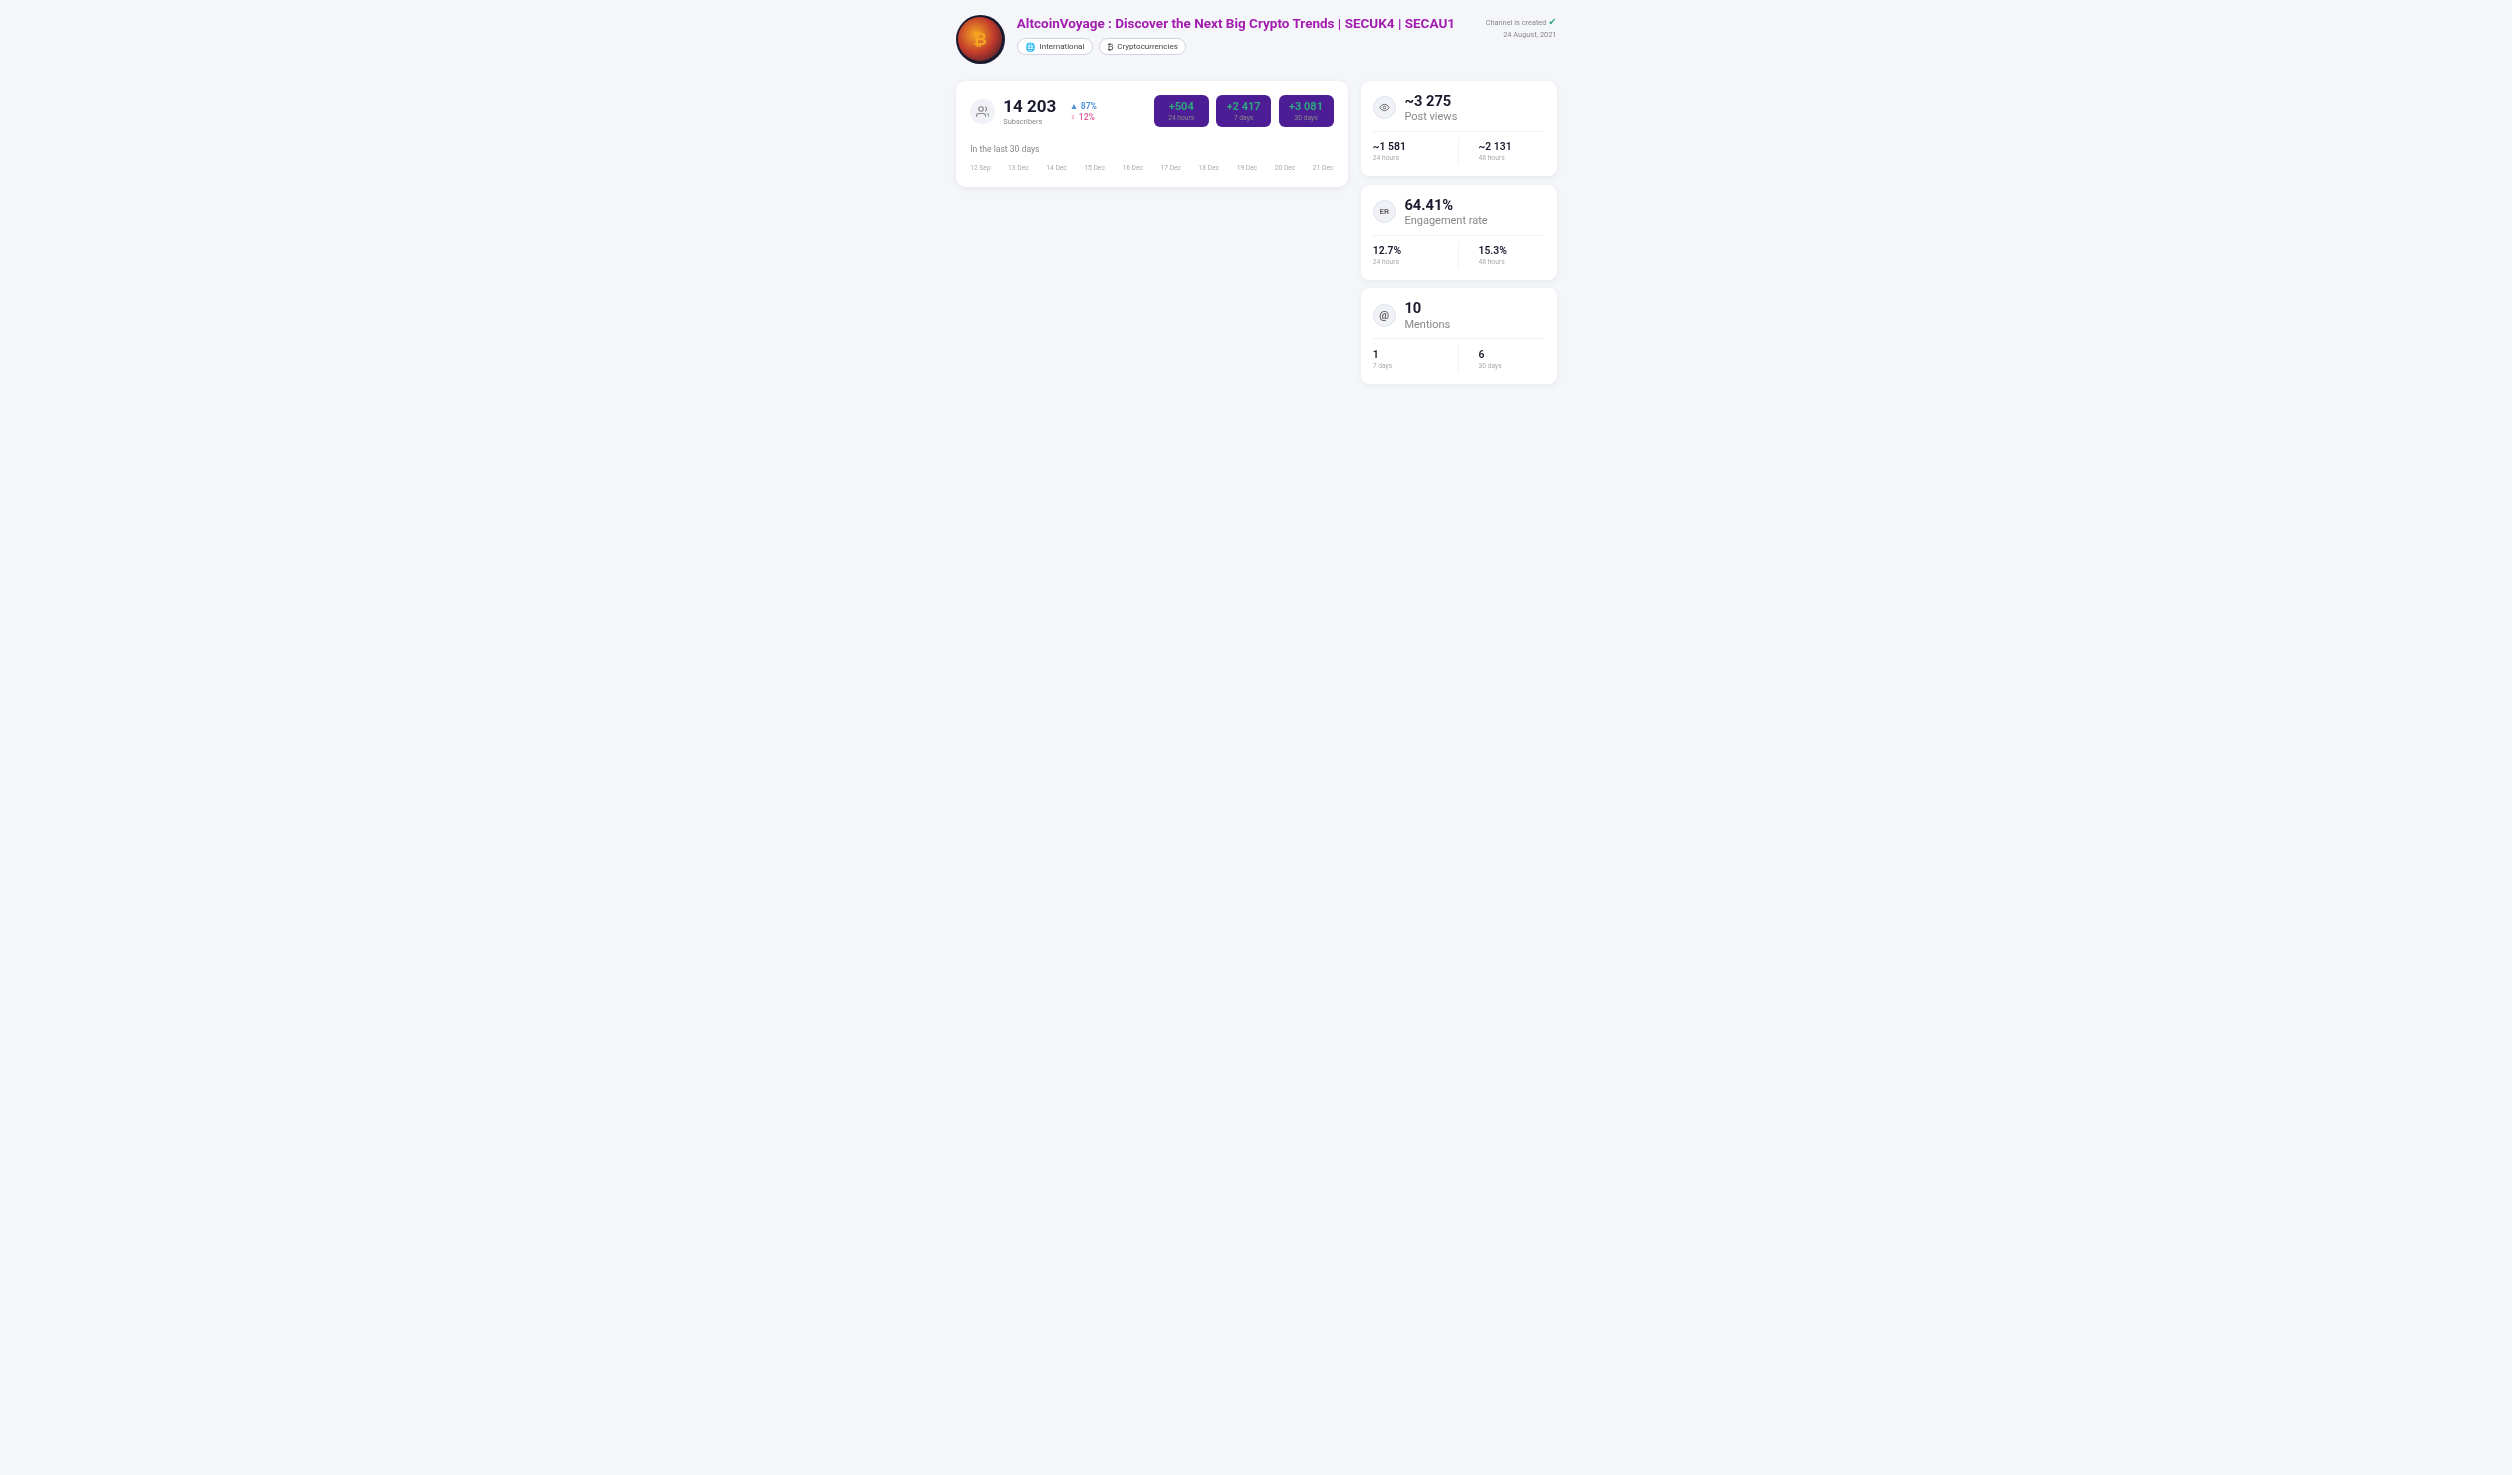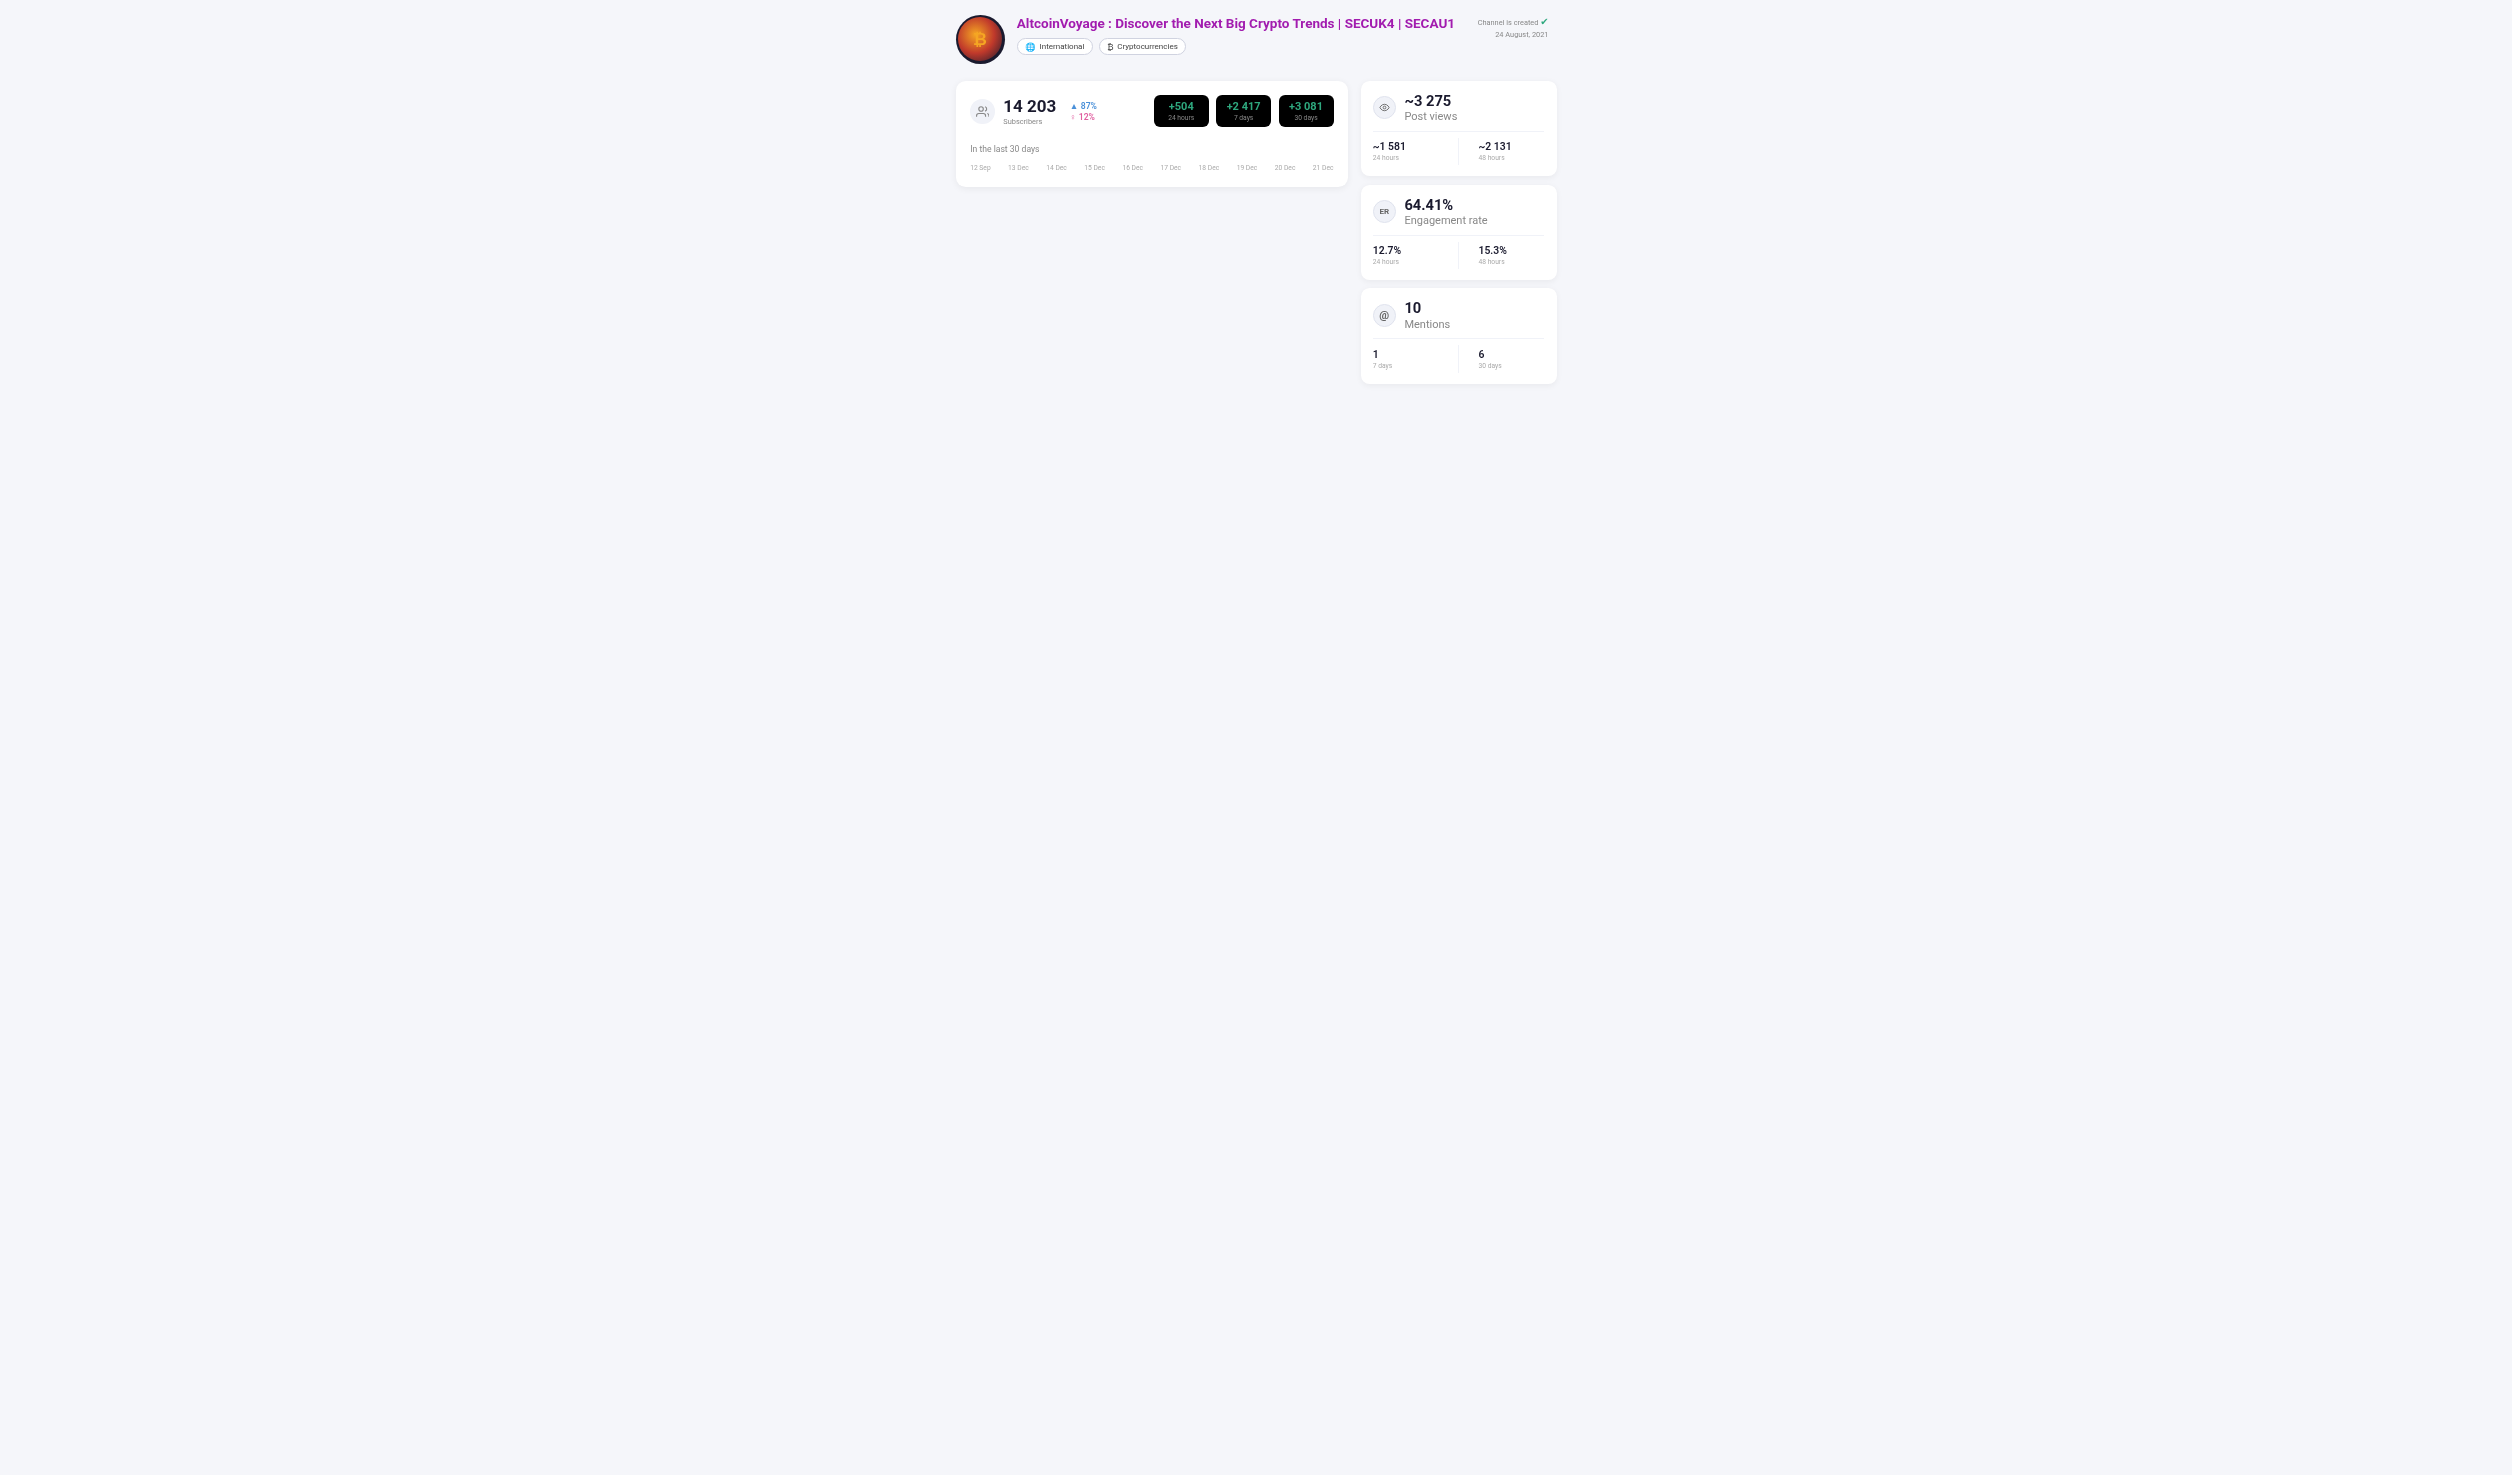--- a/index.html
+++ b/index.html
@@ -69,21 +69,21 @@
       padding: 2.5px 7.4px;
       font-size: 8px;
       color: #444;
       background: #fff;
     }
     .tag-icon {
       font-size: 8.6px;
     }
     .channel-meta {
       position: absolute;
-      right: 8px;
+      right: 0;
       top: 0;
       text-align: right;
       font-size: 7.4px;
       color: #888;
       line-height: 1.5;
     }
     .channel-meta .verified {
       color: #2ea87e;
       font-size: 9.8px;
     }
@@ -156,21 +156,21 @@
       display: flex;
       align-items: center;
       gap: 2.5px;
     }
     .growth-badges {
       display: flex;
       gap: 7.4px;
       margin-left: auto;
     }
     .growth-badge {
-      background: #000000;
+      background: #4c1d95;
       border-radius: 6.1px;
       padding: 4.9px 9.8px;
       text-align: center;
       min-width: 55px;
     }
     .growth-value {
       font-size: 11px;
       font-weight: 700;
       color: #2ea87e;
     }

